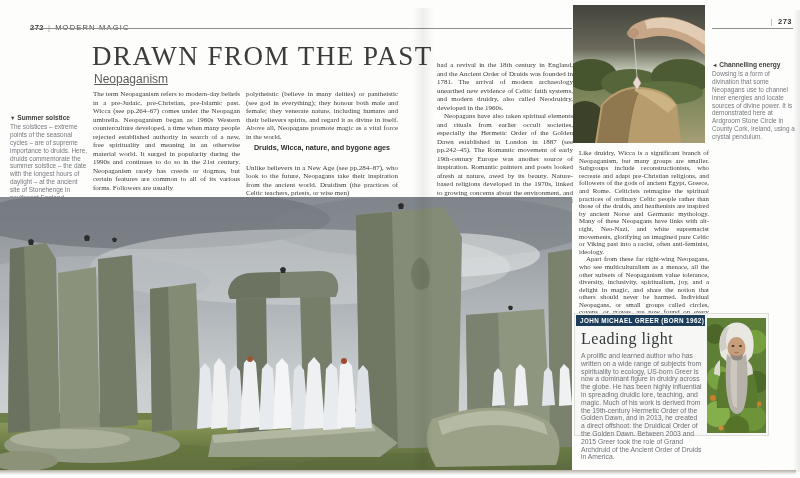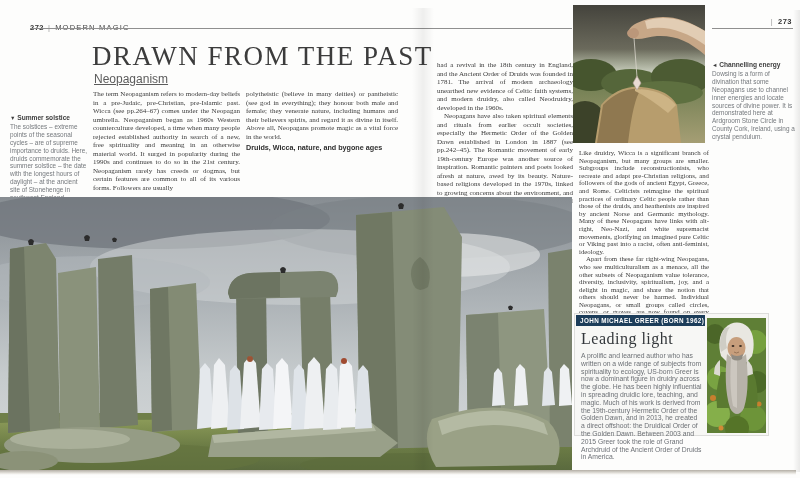--- a/index.html
+++ b/index.html
@@ -23,21 +23,21 @@
   }
   .subtitle { font-family:"Liberation Sans", sans-serif; font-size:12px; color:#5c5c5c; }
 
   
   .bodycol {
     font-size:7px; line-height:8.5px; text-align:justify; color:#3a3a3a;
   }
   .bodycol p.ind { text-indent:7px; }
   .colhead {
     font-family:"Liberation Sans", sans-serif; font-weight:bold; font-size:7.2px;
-    color:#2e2e2e; margin:3px 0 11px 0; text-align:left;
+    color:#2e2e2e; margin:3px 0 11px 0; text-align:center;
   }
   .bodycol2 { font-size:6.8px; line-height:7.6px; }
 
   
   .caption { font-family:"Liberation Sans", sans-serif; font-size:6.4px; line-height:7.9px; color:#75797d; }
   .caption .cap-title { font-weight:bold; color:#3d3d3d; font-size:6.6px; }
   .caption .marker { font-size:5.5px; color:#3d3d3d; }
 
   
   .featurebox { background:#f7f7f5; border:1px solid #dddddb;padding-left:9px; }
@@ -76,20 +76,21 @@
   <div class="abs caption" style="left:10px; top:114px; width:78px;">
     <div><span class="marker">▼</span> <span class="cap-title">Summer solstice</span></div>
     <div>The solstices – extreme points of the seasonal cycles – are of supreme importance to druids. Here, druids commemorate the summer solstice – the date with the longest hours of daylight – at the ancient site of Stonehenge in southwest England.</div>
   </div>
 
   <div class="abs bodycol" style="left:93px; top:90px; width:147px;">The term Neopaganism refers to modern-day beliefs in a pre-Judaic, pre-Christian, pre-Islamic past. Wicca (see pp.264–67) comes under the Neopagan umbrella. Neopaganism began as 1960s Western counterculture developed, a time when many people rejected established authority in search of a new, free spirituality and meaning in an otherwise material world. It surged in popularity during the 1990s and continues to do so in the 21st century. Neopaganism rarely has creeds or dogmas, but certain features are common to all of its various forms. Followers are usually</div>
 
   <div class="abs bodycol" style="left:246px; top:90px; width:152px;">
     <p>polytheistic (believe in many deities) or pantheistic (see god in everything); they honour both male and female; they venerate nature, including humans and their believers spirits, and regard it as divine in itself. Above all, Neopagans promote magic as a vital force in the world.</p>
     <div class="colhead">Druids, Wicca, nature, and bygone ages</div>
+    <p>Unlike believers in a New Age (see pp.284–87), who look to the future, Neopagans take their inspiration from the ancient world. Druidism (the practices of Celtic teachers, priests, or wise men)</p>
   </div>
 
   <div class="abs bodycol" style="left:437px; top:61px; width:136px;">
     <p>had a revival in the 18th century in England, and the Ancient Order of Druids was founded in 1781. The arrival of modern archaeology unearthed new evidence of Celtic faith systems, and modern druidry, also called Neodruidry, developed in the 1960s.</p>
     <p class="ind">Neopagans have also taken spiritual elements and rituals from earlier occult societies, especially the Hermetic Order of the Golden Dawn established in London in 1887 (see pp.242–45). The Romantic movement of early 19th-century Europe was another source of inspiration. Romantic painters and poets looked afresh at nature, awed by its beauty. Nature-based religions developed in the 1970s, linked to growing concerns about the environment, and many Neopagans now identify with ecological causes. Many more also champion feminism.</p>
   </div>
 
   <div class="abs bodycol bodycol2" style="left:579px; top:149px; width:130px;">
     <p>Like druidry, Wicca is a significant branch of Neopaganism, but many groups are smaller. Subgroups include reconstructionists, who recreate and adapt pre-Christian religions, and followers of the gods of ancient Egypt, Greece, and Rome. Celticists reimagine the spiritual practices of ordinary Celtic people rather than those of the druids, and heathenists are inspired by ancient Norse and Germanic mythology. Many of these Neopagans have links with alt-right, Neo-Nazi, and white supremacist movements, glorifying an imagined pure Celtic or Viking past into a racist, often anti-feminist, ideology.</p>
     <p class="ind">Apart from these far right-wing Neopagans, who see multiculturalism as a menace, all the other subsets of Neopaganism value tolerance, diversity, inclusivity, spiritualism, joy, and a delight in magic, and share the notion that others should never be harmed. Individual Neopagans, or small groups called circles, covens, or groves, are now found on every continent.</p>

